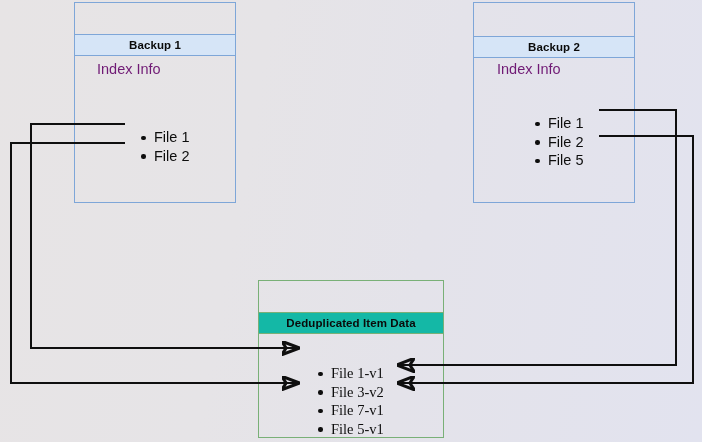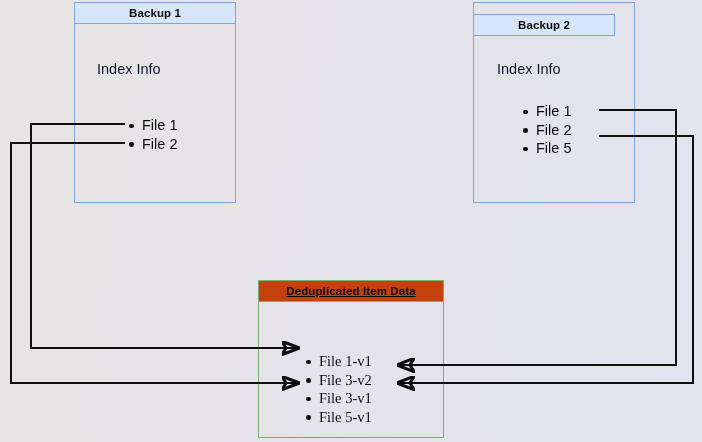--- a/index.html
+++ b/index.html
@@ -35,38 +35,38 @@
     box-sizing: border-box;
     border: 1.5px solid #7ea6d8;
     background: #d6e5f7;
     font-size: 11.5px;
     font-weight: bold;
     color: #0a0a0a;
     display: flex;
     align-items: center;
     justify-content: center;
     letter-spacing: 0.1px;
+    margin-top: 32px;
   }
   .box-header.green {
     border-color: #79b077;
-    background: #c2410c;
-    text-decoration: underline;
+    background: #14b8a6;
   }
 
   .index-label {
     position: absolute;
     font-size: 14.5px;
-    color: #0f172a;
+    color: #701a75;
     white-space: nowrap;
   }
 
   
   .blist {
     position: absolute;
-    margin: 0;
+    margin: 12px;
     padding: 0;
     list-style: none;
   }
   .blist li {
     position: relative;
     font-size: 14.5px;
     line-height: 18.5px;
     color: #0d0d0d;
     white-space: nowrap;
     padding-left: 16px;
@@ -106,38 +106,38 @@
   <div class="box-header" style="left:74px; top:2px; width:162px; height:22px;">
     <span>Backup 1</span>
   </div>
   <div class="index-label" style="left:97px; top:61px;">Index Info</div>
   <ul class="blist" style="left:126px; top:116px;">
     <li>File 1</li>
     <li>File 2</li>
   </ul>
 
   <div class="box" style="left:473px; top:2px; width:162px; height:201px;"></div>
-  <div class="box-header" style="left:473px; top:14px; width:142px; height:22px;">
+  <div class="box-header" style="left:473px; top:4px; width:162px; height:22px;">
     <span>Backup 2</span>
   </div>
   <div class="index-label" style="left:497px; top:61px;">Index Info</div>
   <ul class="blist" style="left:520px; top:102px;">
     <li>File 1</li>
     <li>File 2</li>
     <li>File 5</li>
   </ul>
 
   <div class="box green" style="left:258px; top:280px; width:186px; height:158px;"></div>
   <div class="box-header green" style="left:258px; top:280px; width:186px; height:22px;">
     <span>Deduplicated Item Data</span>
   </div>
   <ul class="blist" style="left:303px; top:352px;font-family:Liberation Serif, serif;">
     <li>File 1-v1</li>
     <li>File 3-v2</li>
-    <li>File 3-v1</li>
+    <li>File 7-v1</li>
     <li>File 5-v1</li>
   </ul>
 
   <svg id="wires" viewBox="0 0 702 442">
     <defs>
       <marker id="ah" viewBox="0 0 12 10" refX="11" refY="5" markerWidth="9" markerHeight="7.5" orient="auto-start-reverse">
         <path d="M0,0.4 L12,5 L0,9.6 L3.1,5 Z" fill="#0f0f0f" stroke="none"></path>
       </marker>
     </defs>
 

